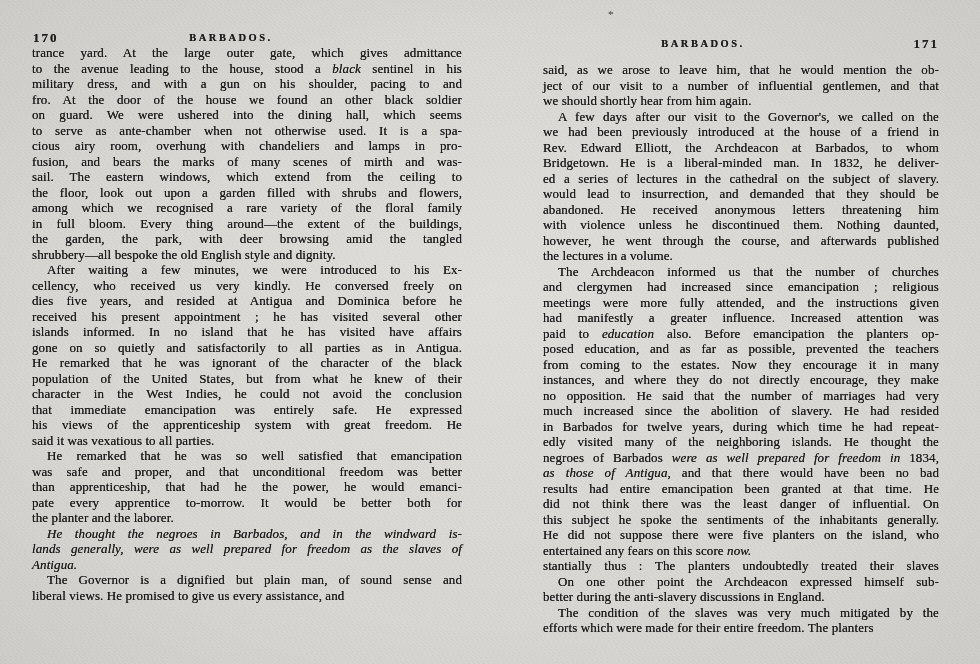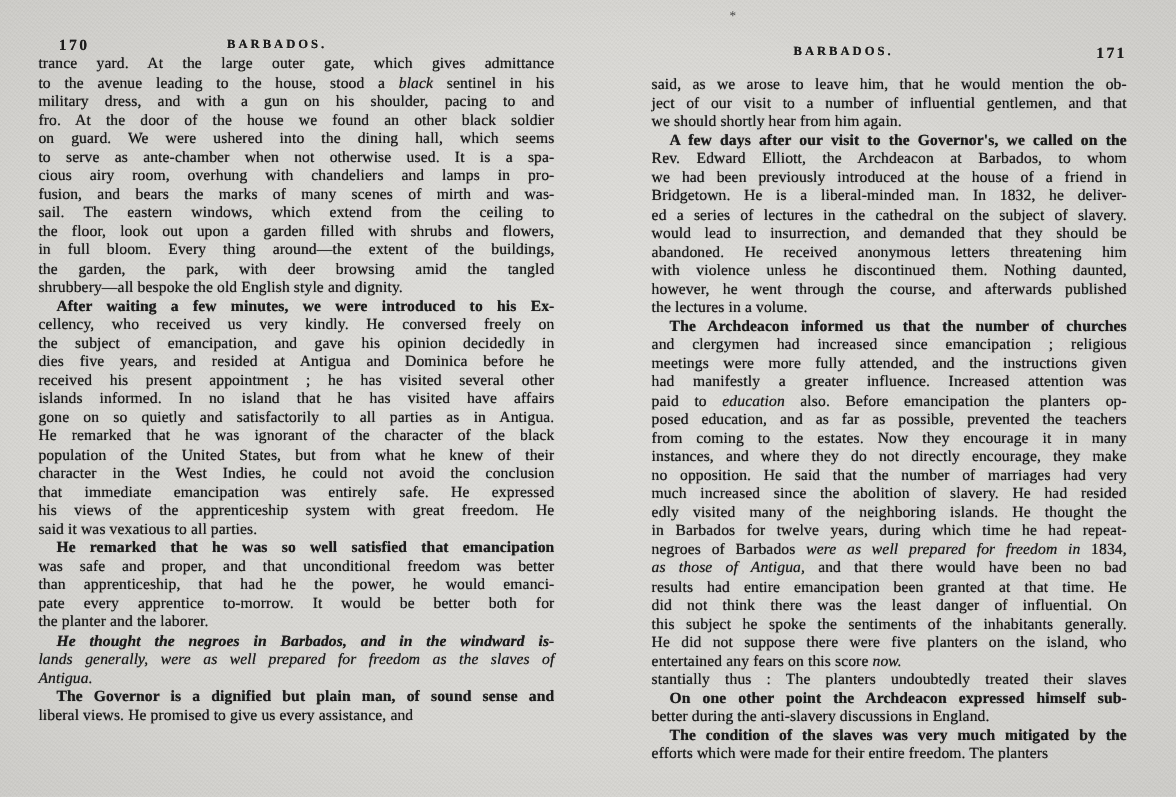--- a/index.html
+++ b/index.html
@@ -37,41 +37,41 @@
     position: absolute;
     top: 0;
     font-size: 13px;
     font-weight: bold;
     letter-spacing: 2px;
     text-shadow: 0 0 0.5px rgba(25,25,25,0.7);
   }
   #left-page  { left: 32px;  top: 30px; width: 430px; }
   #right-page { left: 543px; top: 36px; width: 396px; }
   #left-page .running-head  { left: -32px; right: 0; }
-  #left-page .page-number   { left: 1px; margin-left: 16px; }
+  #left-page .page-number   { left: 1px; }
   #right-page .running-head { left: -38px; right: 38px; }
   #right-page .page-number  { right: 0; }
   .page-body {
     margin-top: 0;
     font-size: 13px;
     line-height: 15.5px;
     text-shadow: 0 0 0.6px rgba(22,22,22,0.85);
     letter-spacing: 0.1px;
   }
   #right-page .page-body { margin-top: 11px; }
   .para { margin: 0; }
   .para i { font-style: italic; }
   .para.italic { font-style: italic; }
   .line {
     text-align: justify;
     text-align-last: justify;
     white-space: normal;
   }
   .line.last { text-align-last: left; }
-  .line.first { text-indent: 15px; font-weight: bold; }
+  .line.first { text-indent: 15px; }
   #printers-mark {
     position: absolute;
     left: 608px; top: 8px;
     font-size: 11px;
     color: #3a3a3a;
   }
 </style>
 </head>
 <body>
 
@@ -87,28 +87,28 @@
         <div class="line">trance yard. At the large outer gate, which gives admittance</div>
         <div class="line">to the avenue leading to the house, stood a <i>black</i> sentinel in his</div>
         <div class="line">military dress, and with a gun on his shoulder, pacing to and</div>
         <div class="line">fro. At the door of the house we found an other black soldier</div>
         <div class="line">on guard. We were ushered into the dining hall, which seems</div>
         <div class="line">to serve as ante-chamber when not otherwise used. It is a spa-</div>
         <div class="line">cious airy room, overhung with chandeliers and lamps in pro-</div>
         <div class="line">fusion, and bears the marks of many scenes of mirth and was-</div>
         <div class="line">sail. The eastern windows, which extend from the ceiling to</div>
         <div class="line">the floor, look out upon a garden filled with shrubs and flowers,</div>
+        <div class="line">among which we recognised a rare variety of the floral family</div>
         <div class="line">in full bloom. Every thing around—the extent of the buildings,</div>
         <div class="line">the garden, the park, with deer browsing amid the tangled</div>
         <div class="line last">shrubbery—all bespoke the old English style and dignity.</div>
       </div>
       <div class="para">
         <div class="line first">After waiting a few minutes, we were introduced to his Ex-</div>
         <div class="line">cellency, who received us very kindly. He conversed freely on</div>
-        <div class="line">the subject of emancipation, and gave his opinion decidedly in</div>
         <div class="line">dies five years, and resided at Antigua and Dominica before he</div>
         <div class="line">received his present appointment ; he has visited several other</div>
         <div class="line">islands informed. In no island that he has visited have affairs</div>
         <div class="line">gone on so quietly and satisfactorily to all parties as in Antigua.</div>
         <div class="line">He remarked that he was ignorant of the character of the black</div>
         <div class="line">population of the United States, but from what he knew of their</div>
         <div class="line">character in the West Indies, he could not avoid the conclusion</div>
         <div class="line">that immediate emancipation was entirely safe. He expressed</div>
         <div class="line">his views of the apprenticeship system with great freedom. He</div>
         <div class="line last">said it was vexatious to all parties.</div>
@@ -138,43 +138,43 @@
     <span class="page-number">171</span>
   </div>
   <div class="page-body">
       <div class="para">
         <div class="line">said, as we arose to leave him, that he would mention the ob-</div>
         <div class="line">ject of our visit to a number of influential gentlemen, and that</div>
         <div class="line last">we should shortly hear from him again.</div>
       </div>
       <div class="para">
         <div class="line first">A few days after our visit to the Governor's, we called on the</div>
+        <div class="line">we had been previously introduced at the house of a friend in</div>
         <div class="line">Rev. Edward Elliott, the Archdeacon at Barbados, to whom</div>
-        <div class="line">we had been previously introduced at the house of a friend in</div>
         <div class="line">Bridgetown. He is a liberal-minded man. In 1832, he deliver-</div>
         <div class="line">ed a series of lectures in the cathedral on the subject of slavery.</div>
         <div class="line">would lead to insurrection, and demanded that they should be</div>
         <div class="line">abandoned. He received anonymous letters threatening him</div>
         <div class="line">with violence unless he discontinued them. Nothing daunted,</div>
         <div class="line">however, he went through the course, and afterwards published</div>
         <div class="line last">the lectures in a volume.</div>
       </div>
       <div class="para">
         <div class="line first">The Archdeacon informed us that the number of churches</div>
         <div class="line">and clergymen had increased since emancipation ; religious</div>
         <div class="line">meetings were more fully attended, and the instructions given</div>
         <div class="line">had manifestly a greater influence. Increased attention was</div>
         <div class="line">paid to <i>education</i> also. Before emancipation the planters op-</div>
         <div class="line">posed education, and as far as possible, prevented the teachers</div>
         <div class="line">from coming to the estates. Now they encourage it in many</div>
         <div class="line">instances, and where they do not directly encourage, they make</div>
         <div class="line">no opposition. He said that the number of marriages had very</div>
         <div class="line">much increased since the abolition of slavery. He had resided</div>
+        <div class="line">in Barbados for twelve years, during which time he had repeat-</div>
         <div class="line">edly visited many of the neighboring islands. He thought the</div>
-        <div class="line">in Barbados for twelve years, during which time he had repeat-</div>
         <div class="line">negroes of Barbados <i>were as well prepared for freedom in</i> 1834,</div>
         <div class="line"><i>as those of Antigua,</i> and that there would have been no bad</div>
         <div class="line">results had entire emancipation been granted at that time. He</div>
         <div class="line">did not think there was the least danger of influential. On</div>
         <div class="line">this subject he spoke the sentiments of the inhabitants generally.</div>
         <div class="line">He did not suppose there were five planters on the island, who</div>
         <div class="line last">entertained any fears on this score <i>now.</i></div>
       </div>
       <div class="para">
         <div class="line">stantially thus : The planters undoubtedly treated their slaves</div>

